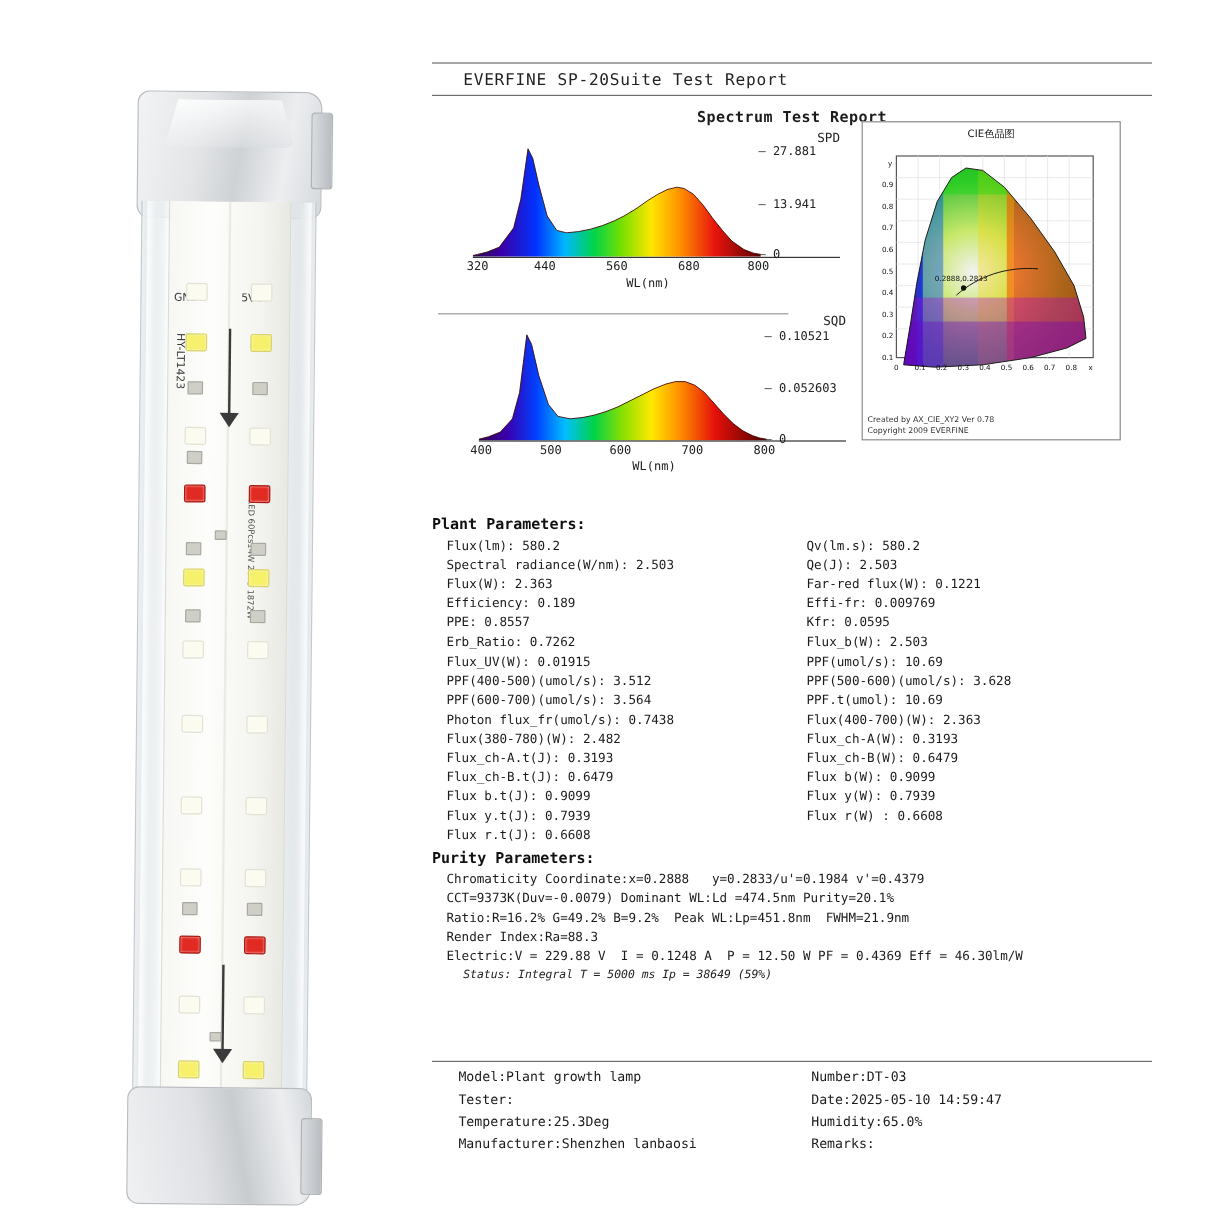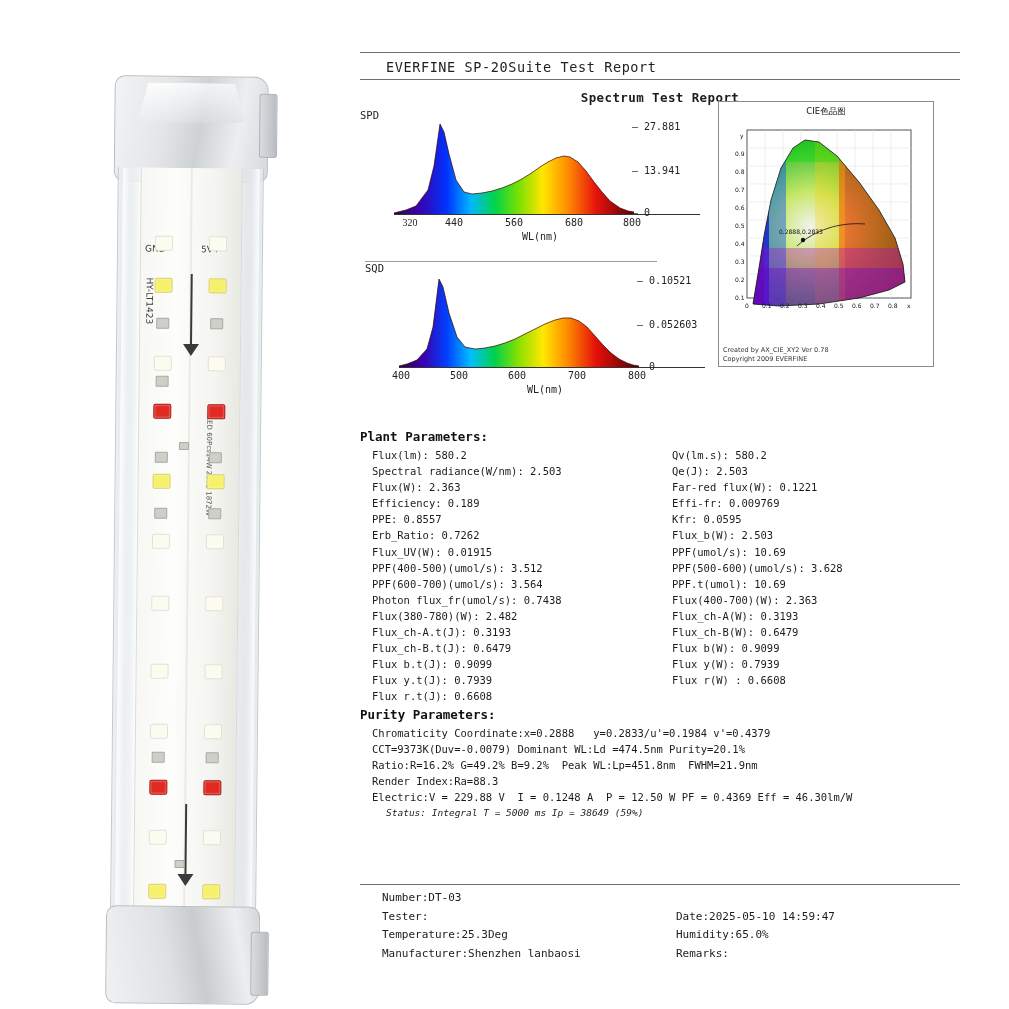--- a/index.html
+++ b/index.html
@@ -93,21 +93,21 @@
   .rule { border-top:1px solid #6d6d6d; width:100%; }
   .hdr-title {
     font-size:13.5px; letter-spacing:.6px; padding:6px 0 4px 26px; color:#222;
   }
   .section-title { text-align:center; font-size:12.5px; font-weight:bold; letter-spacing:.4px; margin:10px 0 4px; color:#1c1c1c; }
 
   
   .charts { position:relative; height:318px; }
   .spd-block { position:absolute; left:0; top:0; width:340px; }
   .sqd-block { position:absolute; left:5px; top:152px; width:340px; }
-  .chart-label { text-align:left; font-size:10.5px; color:#222; }
+  .chart-label { text-align:right; font-size:10.5px; color:#222; }
   .chart-canvas { position:relative; height:92px; margin:2px 0 0 34px; }
   .axis-x { position:absolute; left:0; right:0; bottom:0; border-bottom:1px solid #333; }
   .xticks { position:relative; margin:2px 0 0 34px; height:14px; }
   .xticks span { position:absolute; font-size:10px; color:#222; transform:translateX(-50%); }
   .xlabel { text-align:center; font-size:10px; color:#222; margin-left:20px; }
   .yticks { position:absolute; left:272px; top:0; width:86px; font-size:10px; color:#222; }
   .yticks div { position:absolute; white-space:nowrap; }
   .yticks .dash { color:#333; }
   .spec-svg { position:absolute; left:0; bottom:1px; }
 
@@ -234,21 +234,21 @@
                 <stop offset="0.84" stop-color="#e8140d"></stop>
                 <stop offset="1.00" stop-color="#5a0000"></stop>
               </linearGradient>
             </defs>
             <path d="M0,91 L4,90 L12,88 L22,84 L34,68 L40,44 L46,2 L50,10 L55,32 L62,58 L70,70 L78,72 L88,71 L98,69 L108,66 L118,62 L126,58 L136,52 L146,45 L154,40 L162,36 L170,34 L176,35 L184,40 L192,49 L200,60 L208,70 L216,79 L226,86 L234,89 L240,90 L240,92 L0,92 Z" fill="url(#gspd)" stroke="none"></path>
             <path d="M0,91 L4,90 L12,88 L22,84 L34,68 L40,44 L46,2 L50,10 L55,32 L62,58 L70,70 L78,72 L88,71 L98,69 L108,66 L118,62 L126,58 L136,52 L146,45 L154,40 L162,36 L170,34 L176,35 L184,40 L192,49 L200,60 L208,70 L216,79 L226,86 L234,89 L240,90" fill="none" stroke="#3a0000" stroke-width="0.7"></path>
           </svg>
           <div class="axis-x"></div>
         </div>
         <div class="xticks">
-          <span style="left:16px;font-family:Liberation Serif, serif;">320</span>
+          <span style="left:4px;">320</span>
           <span style="left:60px;text-align:right;">440</span>
           <span style="left:120px;">560</span>
           <span style="left:180px;">680</span>
           <span style="left:238px;">800</span>
         </div>
         <div class="xlabel">WL(nm)</div>
 
         <div class="yticks" style="top:16px; height:92px;">
           <div style="top:-4px;"><span class="dash">—</span> <span>27.881</span></div>
           <div style="top:40px;"><span class="dash">—</span> <span>13.941</span></div>
@@ -425,20 +425,21 @@
     <div class="wide">Ratio:R=16.2% G=49.2% B=9.2%  Peak WL:Lp=451.8nm  FWHM=21.9nm</div>
     <div class="wide">Render Index:Ra=88.3</div>
     <div class="wide">Electric:V = 229.88 V  I = 0.1248 A  P = 12.50 W PF = 0.4369 Eff = 46.30lm/W</div>
     <div class="status">Status:  Integral T = 5000 ms  Ip = 38649 (59%)</div>
   </div>
 
   <div class="footer">
     <div class="rule"></div>
     <div style="height:4px;"></div>
     <div class="frow">
+      <div class="fcell a">Model:Plant growth lamp</div>
       <div class="fcell">Number:DT-03</div>
     </div>
     <div class="frow">
       <div class="fcell a">Tester:</div>
       <div class="fcell">Date:2025-05-10 14:59:47</div>
     </div>
     <div class="frow">
       <div class="fcell a">Temperature:25.3Deg</div>
       <div class="fcell">Humidity:65.0%</div>
     </div>

